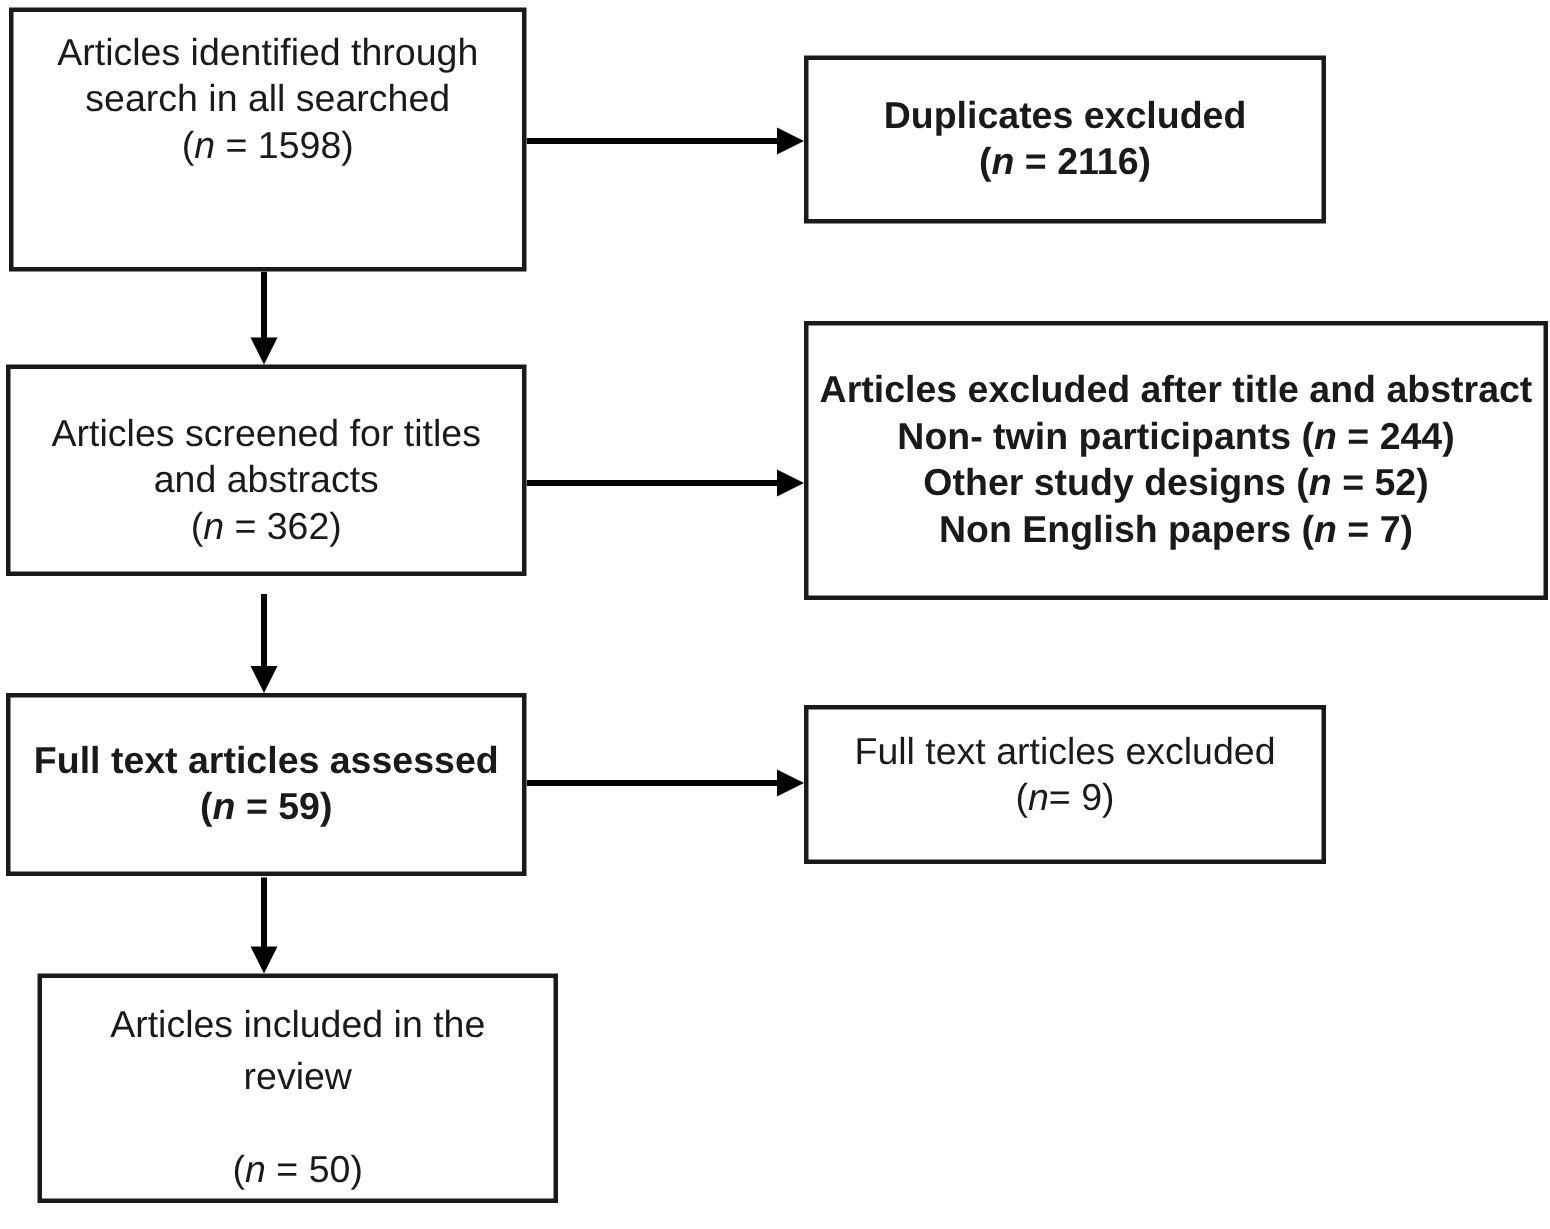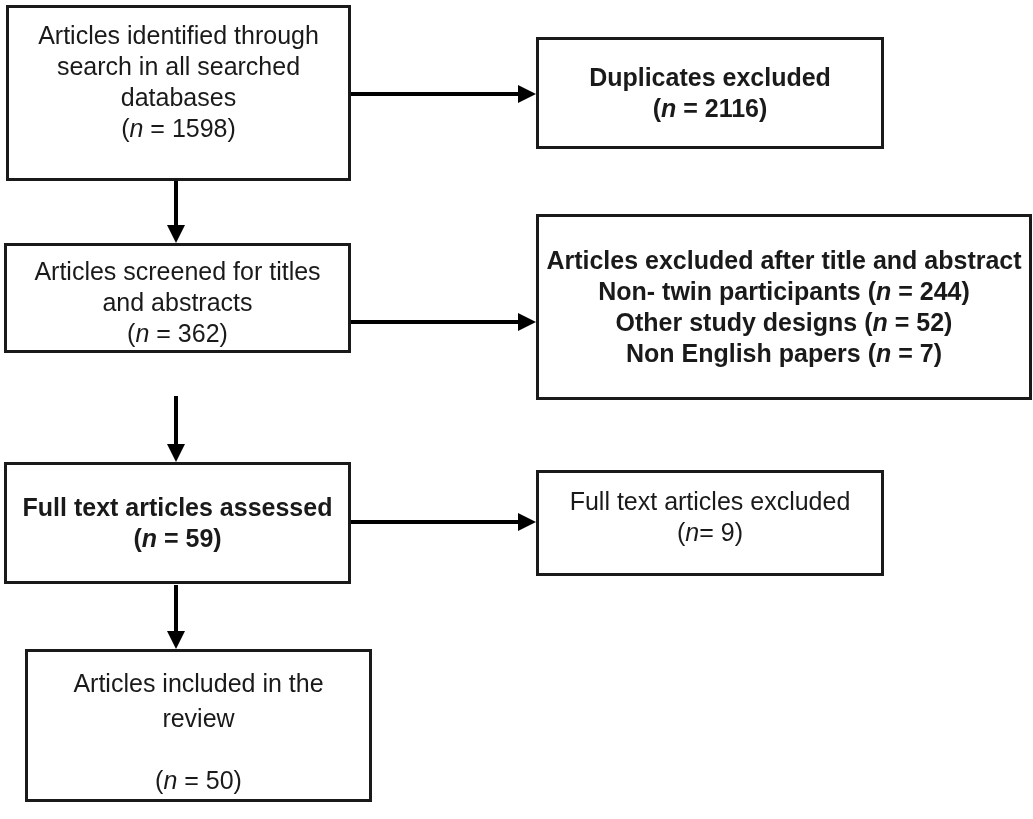--- a/index.html
+++ b/index.html
@@ -26,21 +26,21 @@
     text-align:center;
     font-size:25px;
     line-height:31px;
   }
   .box .ln{white-space:nowrap;}
   .center{display:flex;flex-direction:column;justify-content:center;font-weight:bold;}
   i{font-style:italic;}
   
   #box-identified      {left:6px;   top:5px;   width:345px; height:176px; padding-top:12px;}
   #box-duplicates      {left:536px; top:37px;  width:348px; height:112px;}
-  #box-screened        {left:4px;   top:243px; width:347px; height:110px; padding-top:10px;}
+  #box-screened        {left:4px;   top:243px; width:347px; height:141px; padding-top:28px;}
   #box-excluded-ta     {left:536px; top:214px; width:496px; height:186px;}
   #box-fulltext        {left:4px;   top:462px; width:347px; height:122px;justify-content:center;}
   #box-fulltext-excl   {left:536px; top:470px; width:348px; height:106px; padding-top:13px;}
   #box-included        {left:4px;   top:649px; width:347px; height:153px; padding-top:14px; line-height:35px;margin-left:21px;}
   #box-included .count {margin-top:27px;}
   #arrow-layer{
     position:absolute;
     left:0;top:0;
     width:1033px;height:819px;
     pointer-events:none;
@@ -74,21 +74,20 @@
     </g>
     <g>
       <line x1="351" y1="522" x2="520" y2="522" stroke="#000" stroke-width="4"></line>
       <polygon points="536,522 518,513 518,531" fill="#000"></polygon>
     </g>
   </svg>
 
   <div class="box" id="box-identified">
     <div class="ln">Articles identified through</div>
     <div class="ln">search in all searched</div>
-    <div class="ln">databases</div>
     <div class="ln count"><span>(</span><i>n</i><span> = 1598)</span></div>
   </div>
 
   <div class="box center" id="box-duplicates">
     <div class="ln">Duplicates excluded</div>
     <div class="ln count"><span>(</span><i>n</i><span> = 2116)</span></div>
   </div>
 
   <div class="box" id="box-screened">
     <div class="ln">Articles screened for titles</div>

